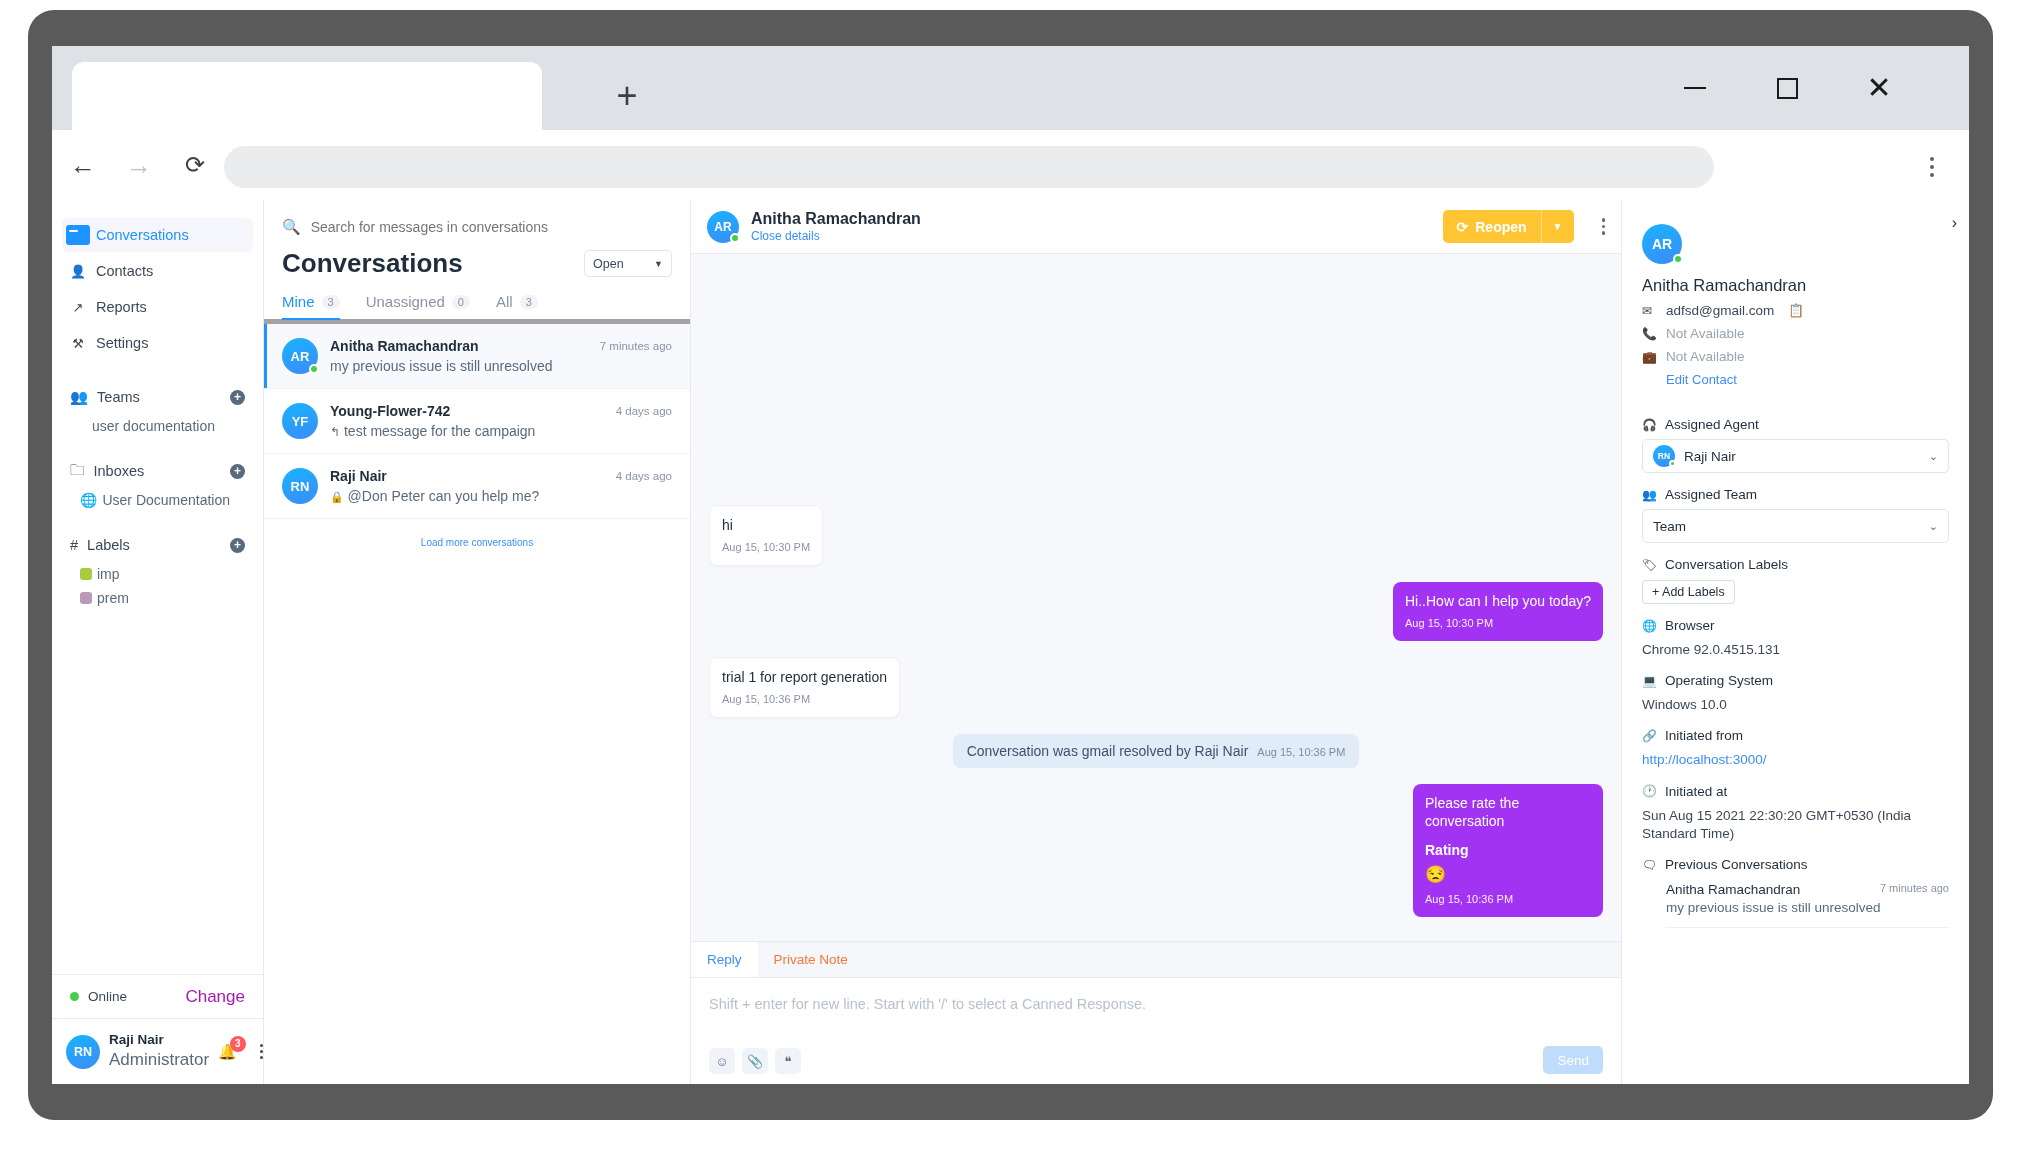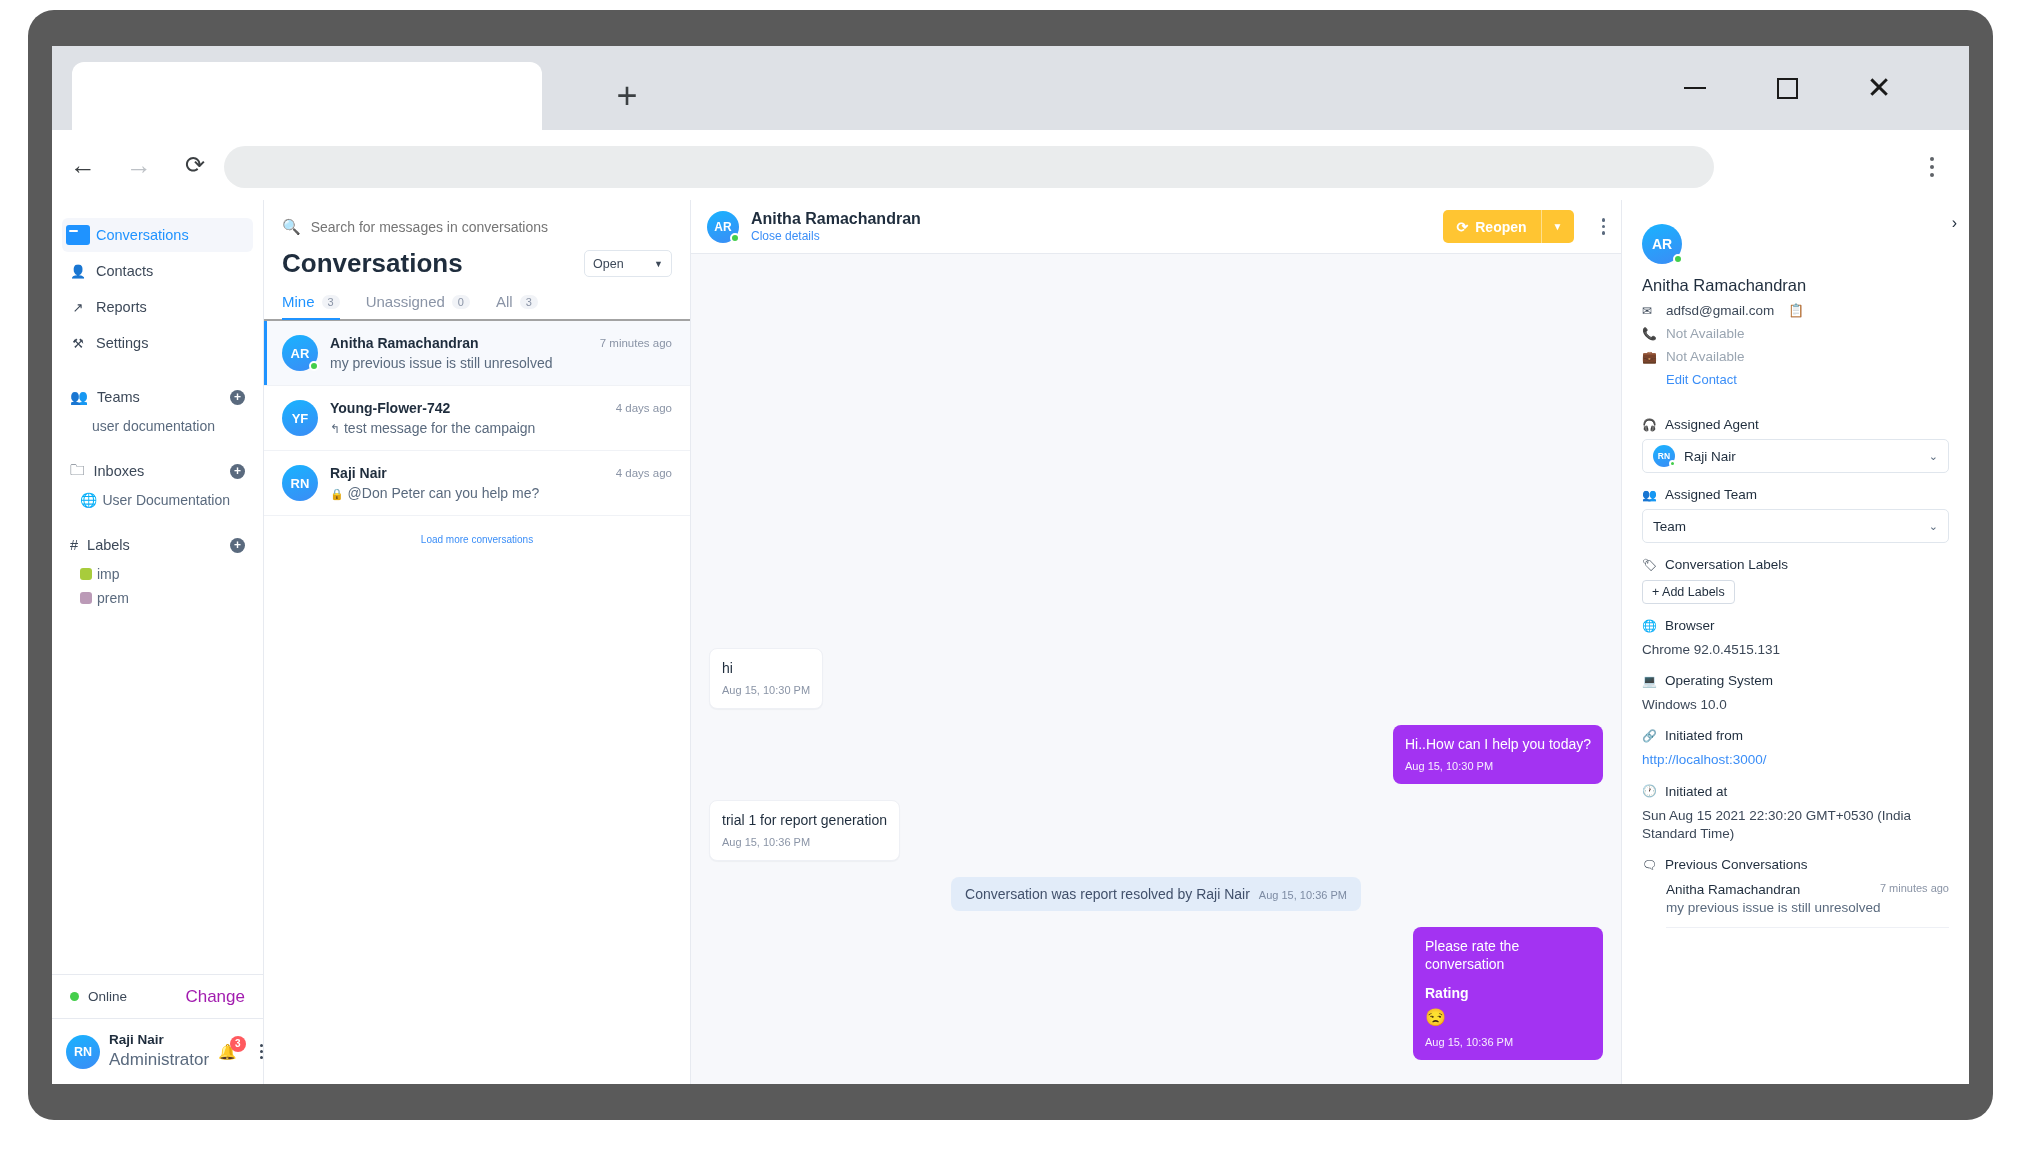--- a/index.html
+++ b/index.html
@@ -159,21 +159,21 @@
   #search-row .mag { font-size: 15px; color:#5a6a7e; }
   #search-input { border:none; outline:none; font-size: 14px; color:#9aa5b1; width: 340px;
                   font-family:"Liberation Sans",sans-serif; background:transparent; }
   #conv-title-row { display:flex; align-items:center; padding: 12px 18px 0 18px; }
   #conv-title { font-size: 26px; font-weight: 700; color:#1f2d3d; }
   #status-filter {
     margin-left:auto; width: 88px; height: 27px; border:1px solid #e0e6ed; border-radius:5px;
     display:flex; align-items:center; padding: 0 8px; font-size: 12.5px; color:#3c4858;
   }
   #status-filter .cv { margin-left:auto; font-size: 9px; color:#3c4858; }
-  #tabs { display:flex; gap: 26px; padding: 14px 18px 0 18px; border-bottom: 2px solid #a3a3a3; }
+  #tabs { display:flex; gap: 26px; padding: 14px 18px 0 18px; border-bottom: 5px solid #a3a3a3; }
   .ctab { display:flex; align-items:center; gap: 7px; padding-bottom: 9px; font-size: 15px; color:#8a94a6; position:relative; }
   .ctab.active { color:#1f93ff; }
   .ctab.active::after { content:""; position:absolute; left:0; right:0; bottom:-1px; height:2px; background:#1f93ff; }
   .ctab .bdg { font-size: 11px; color:#8a94a6; background:#f1f3f7; border-radius:8px; padding: 1px 6px; }
   .conv-row { display:flex; gap: 12px; padding: 14px 18px; border-bottom: 1px solid #f0f2f6; position:relative; }
   .conv-row.sel { background:#f7f9fd; }
   .conv-row.sel::before { content:""; position:absolute; left:0; top:0; bottom:0; width:3px; background:#1f93ff; }
   .conv-main { flex:1; min-width:0; }
   .conv-name { font-size: 14px; color:#1f2d3d; font-weight: 600; }
   .conv-prev { font-size: 14px; color:#5a6a7e; margin-top: 4px; white-space:nowrap; overflow:hidden; text-overflow:ellipsis; }
@@ -500,35 +500,50 @@
 
           <div class="mrow">
             <div class="bub in">
               <div>trial 1 for report generation</div>
               <div class="tm">Aug 15, 10:36 PM</div>
             </div>
           </div>
 
           <div class="mrow center">
             <div class="activity">
-              <span>Conversation was report resolved by Raji Nair</span>
+              <span>Conversation was gmail resolved by Raji Nair</span>
               <span class="tm">Aug 15, 10:36 PM</span>
             </div>
           </div>
 
           <div class="mrow out">
             <div class="bub out" style="max-width:190px">
               <div>Please rate the conversation</div>
               <div class="rating-t">Rating</div>
               <div class="rating-e">😒</div>
               <div class="tm">Aug 15, 10:36 PM</div>
             </div>
           </div>
         </div>
 
+        <div id="composer">
+          <div id="comp-tabs">
+            <div class="cmtab reply">Reply</div>
+            <div class="cmtab note">Private Note</div>
+          </div>
+          <div id="comp-body">
+            <div id="comp-ph">Shift + enter for new line. Start with '/' to select a Canned Response.</div>
+            <div id="comp-tools">
+              <span class="tool">☺</span>
+              <span class="tool">📎</span>
+              <span class="tool">❝</span>
+            </div>
+            <div id="send-btn">Send</div>
+          </div>
+        </div>
       </div>
 
       <div id="contact">
         <div id="expand-arrow">›</div>
 
         <div id="contact-top">
           <span class="av" style="width:40px;height:40px;font-size:14px">
             <span>AR</span>
             <span class="on"></span>
           </span>

